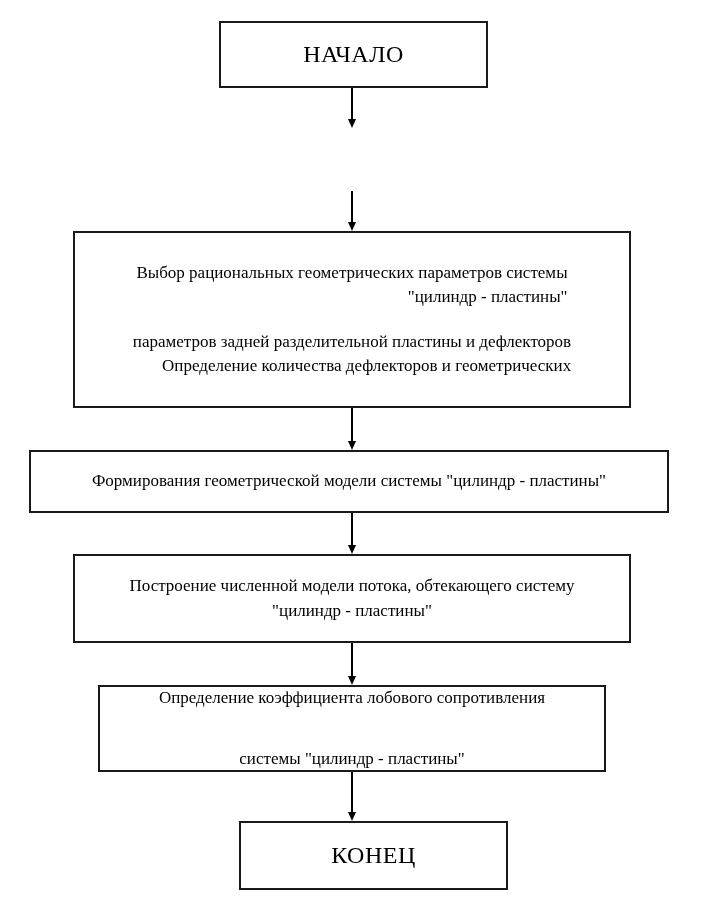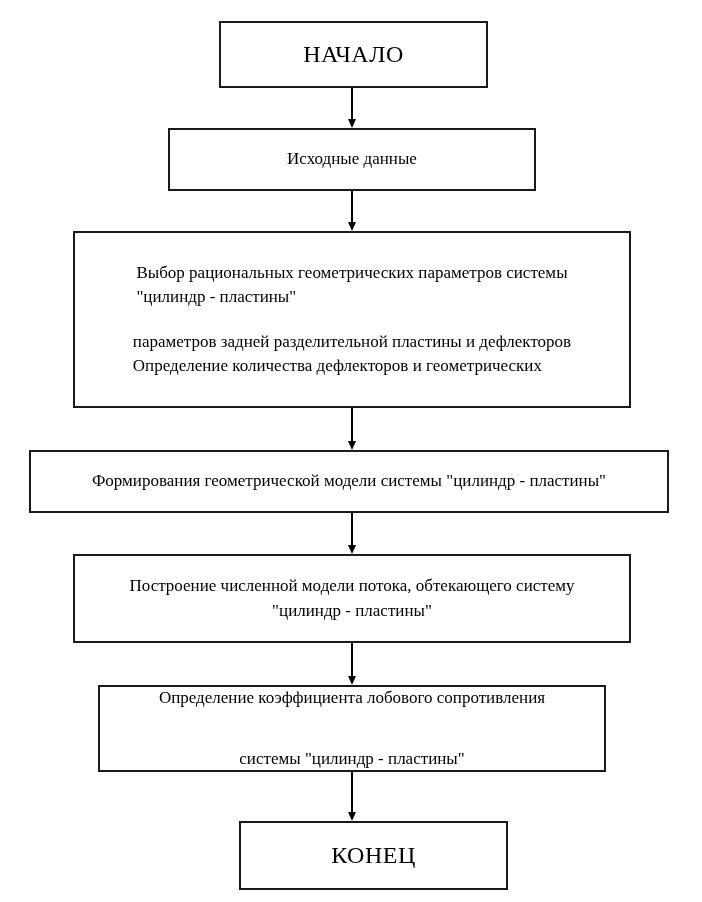--- a/index.html
+++ b/index.html
@@ -28,21 +28,21 @@
 
   .node {
     position: absolute;
     box-sizing: border-box;
     background: #ffffff;
     border: 2px solid #1a1a1a;
     display: flex;
     flex-direction: column;
     align-items: center;
     justify-content: center;
-    text-align: left;
+    text-align: right;
   }
 
   .node .line {
     display: block;
     white-space: nowrap;
     line-height: 1.42;
   }
 
   
   .terminal .line {
@@ -115,23 +115,20 @@
 
   <div class="node terminal" id="node-start">
     <span class="line">НАЧАЛО</span>
   </div>
 
   <div class="arrow" id="arrow-1">
     <span class="shaft"></span>
     <span class="head"></span>
   </div>
 
-  <div class="node process" id="node-input">
-    <span class="line">Исходные данные</span>
-  </div>
 
   <div class="arrow" id="arrow-2">
     <span class="shaft"></span>
     <span class="head"></span>
   </div>
 
   <div class="node process" id="node-params">
     <span class="para">
       <span class="line">Выбор рациональных геометрических параметров системы</span>
       <span class="line">"цилиндр - пластины"</span>

